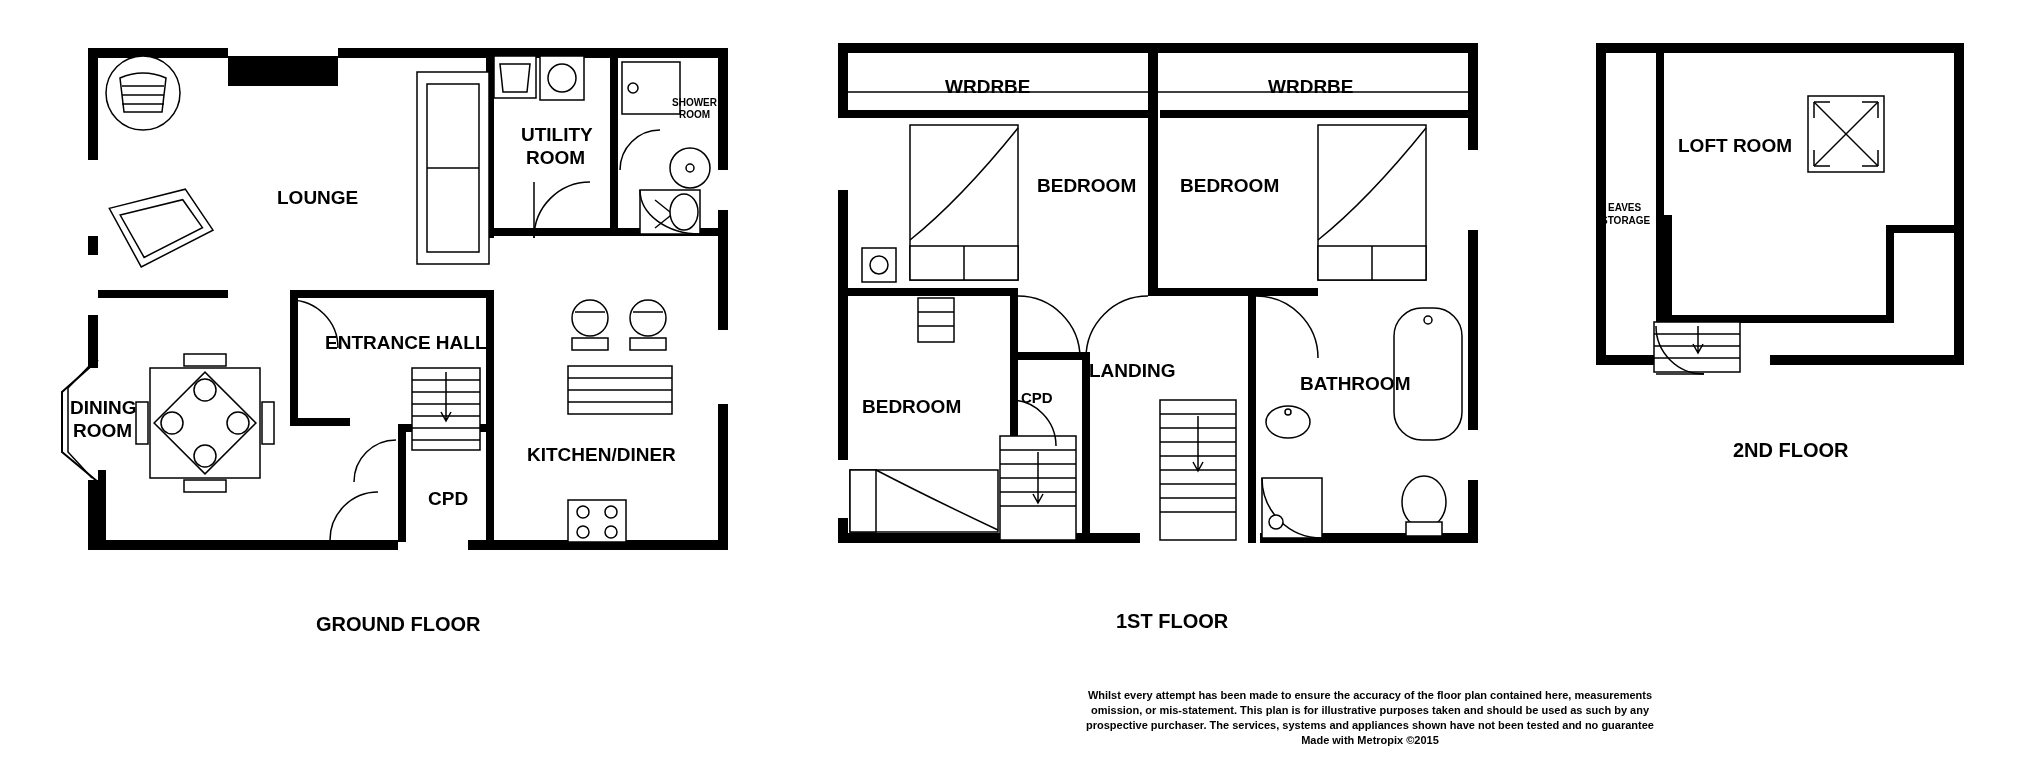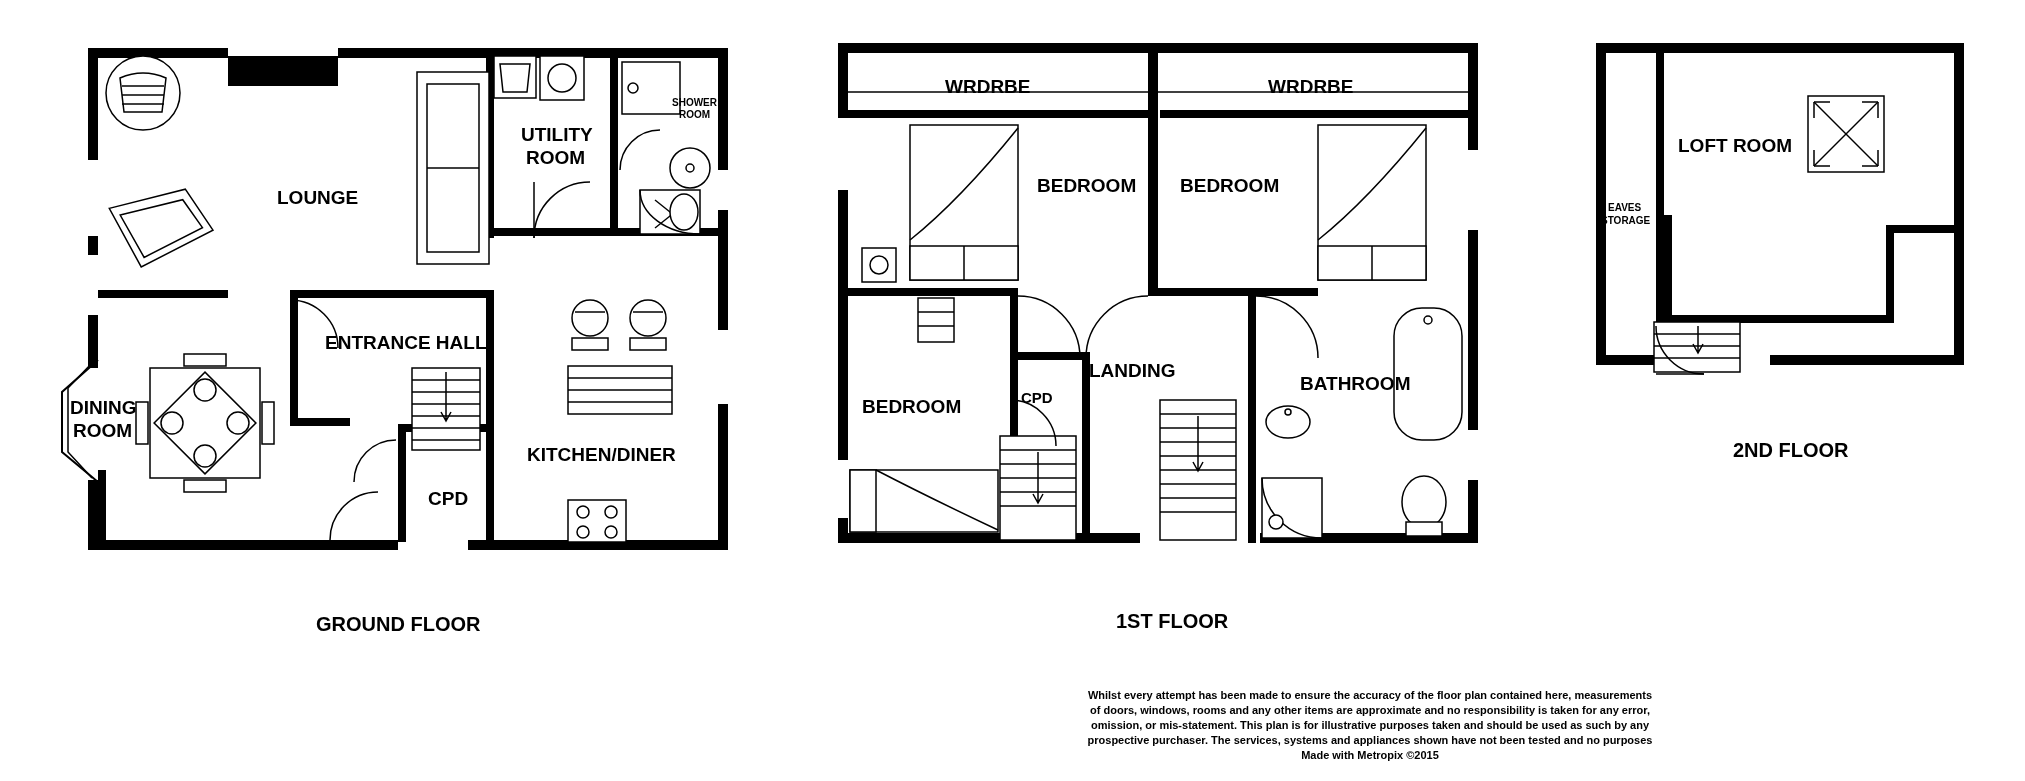--- a/index.html
+++ b/index.html
@@ -413,19 +413,18 @@
       <text class="room-label-xs" x="1608" y="211">EAVES</text>
       <text class="room-label-xs" x="1601" y="224">STORAGE</text>
 
       <text class="floor-title" x="1733" y="457">2ND FLOOR</text>
     </g>
 
   </svg>
 
   <div class="disclaimer">
     <p>Whilst every attempt has been made to ensure the accuracy of the floor plan contained here, measurements</p>
-    <p>of doors, windows, rooms and any other items are approximate and no responsibility is taken for any error,</p>
     <p>omission, or mis-statement. This plan is for illustrative purposes taken and should be used as such by any</p>
-    <p>prospective purchaser. The services, systems and appliances shown have not been tested and no purposes</p>
+    <p>prospective purchaser. The services, systems and appliances shown have not been tested and no guarantee</p>
     <p>Made with Metropix ©2015</p>
   </div>
 
 </div>
 
 </body></html>

